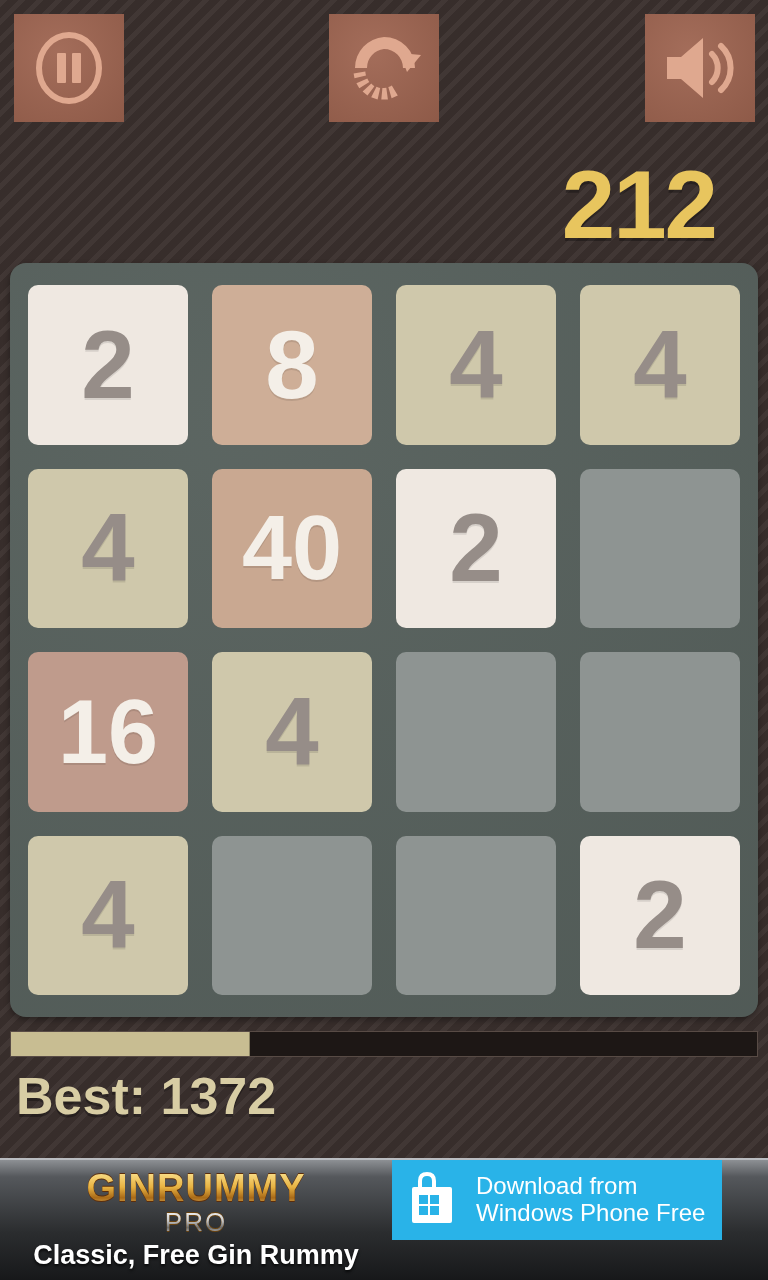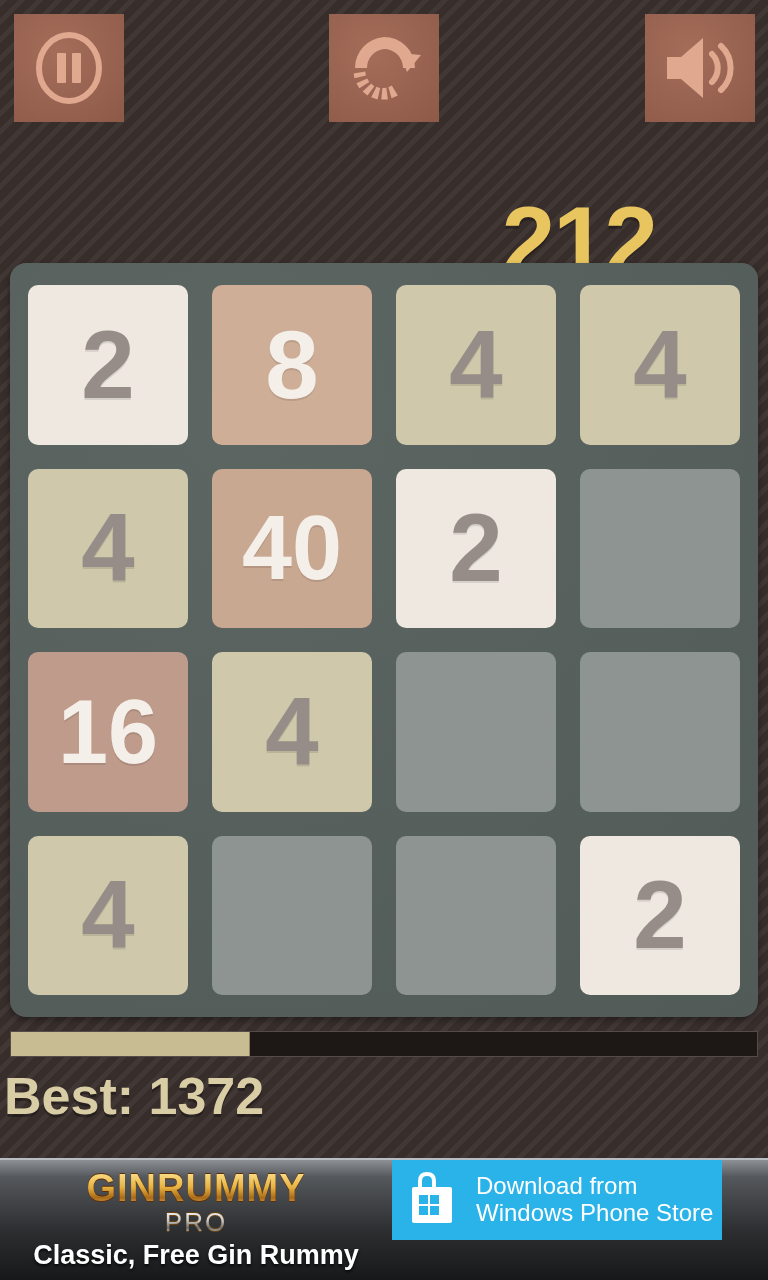--- a/index.html
+++ b/index.html
@@ -28,22 +28,21 @@
   #btn-restart { left:329px; }
   #btn-sound   { left:645px; }
 
   .tb-btn svg { display:block; }
   .ico-fill { fill:#dfa88f; }
 
   
   .score-wrap {
     position:absolute; top:150px; left:0; width:768px; height:110px;
     display:flex; align-items:center; justify-content:flex-end;
-    padding-right:112px;
-    margin-top:36px;
+    padding-right:52px;
   }
   .score {
     font-size:96px; font-weight:bold; color:#e8c55e;
     letter-spacing:-2px; line-height:1;
     text-shadow:0 3px 0 rgba(0,0,0,0.28);
   }
 
   
   .board {
     position:absolute; left:10px; top:263px; width:748px; height:754px;
@@ -80,21 +79,21 @@
     border:1px solid #584b45;
   }
   .progress-fill {
     height:100%;
     background:#c8bd92;
     border-right:1px solid #8d8565;
   }
 
   
   .best {
-    position:absolute; left:4px; top:1070px;
+    position:absolute; left:16px; top:1070px;
     font-size:52px; font-weight:bold; color:#d8cda4;
     letter-spacing:0px; line-height:1;
     text-shadow:0 3px 0 rgba(0,0,0,0.30);
   }
 
   
   .ad {
     position:absolute; left:0; bottom:0; width:768px; height:122px;
     background:linear-gradient(180deg,#8d9094 0%,#55585c 14%,#2b2d2f 60%,#17181a 100%);
     border-top:2px solid #b9bcc0;
@@ -249,17 +248,17 @@
           <path d="M14 14 q0-9 9-9 q9 0 9 9 l0 7 l-4 0 l0-7 q0-5-5-5 q-5 0-5 5 l0 7 l-4 0 Z" fill="#ffffff"></path>
           <rect x="8" y="20" width="40" height="36" rx="2" fill="#ffffff"></rect>
           <rect x="15" y="28" width="9" height="9" fill="#29b3e8"></rect>
           <rect x="26" y="28" width="9" height="9" fill="#29b3e8"></rect>
           <rect x="15" y="39" width="9" height="9" fill="#29b3e8"></rect>
           <rect x="26" y="39" width="9" height="9" fill="#29b3e8"></rect>
         </svg>
       </span>
       <span class="store-text">
         <span>Download from</span>
-        <span>Windows Phone Store</span>
+        <span>Windows Phone Free</span>
       </span>
     </div>
   </div>
 </div>
 
 </body></html>

